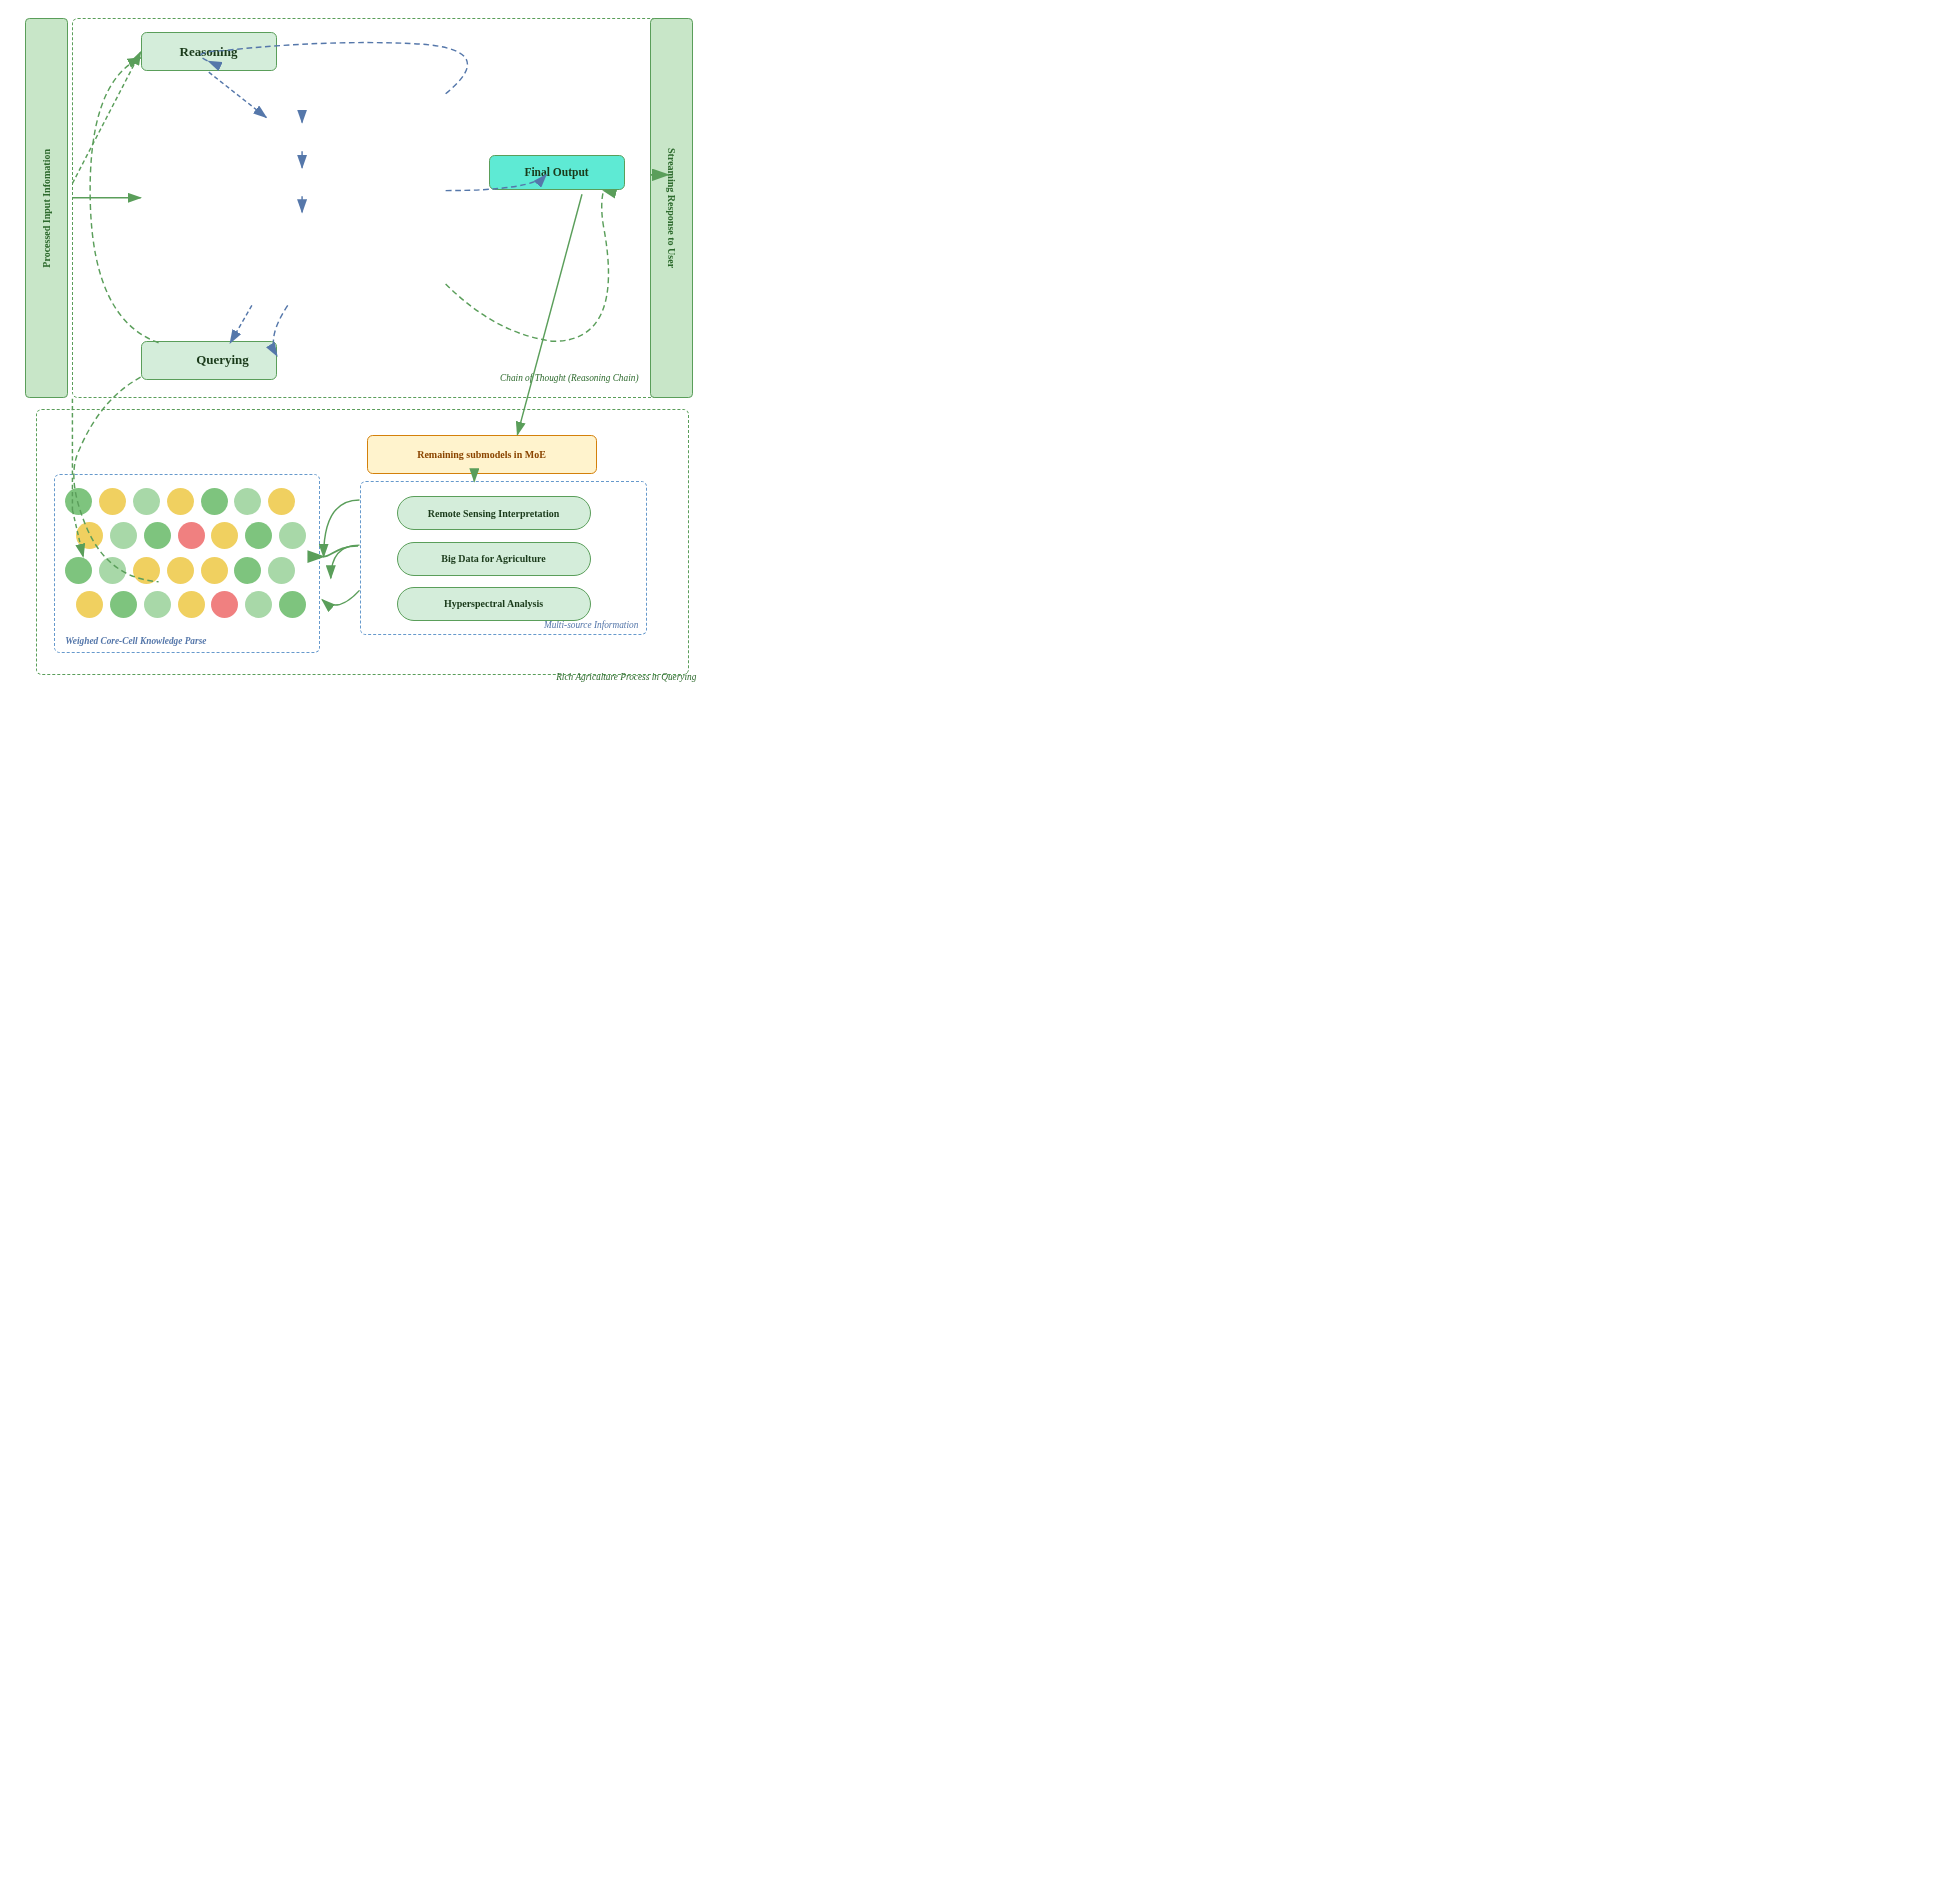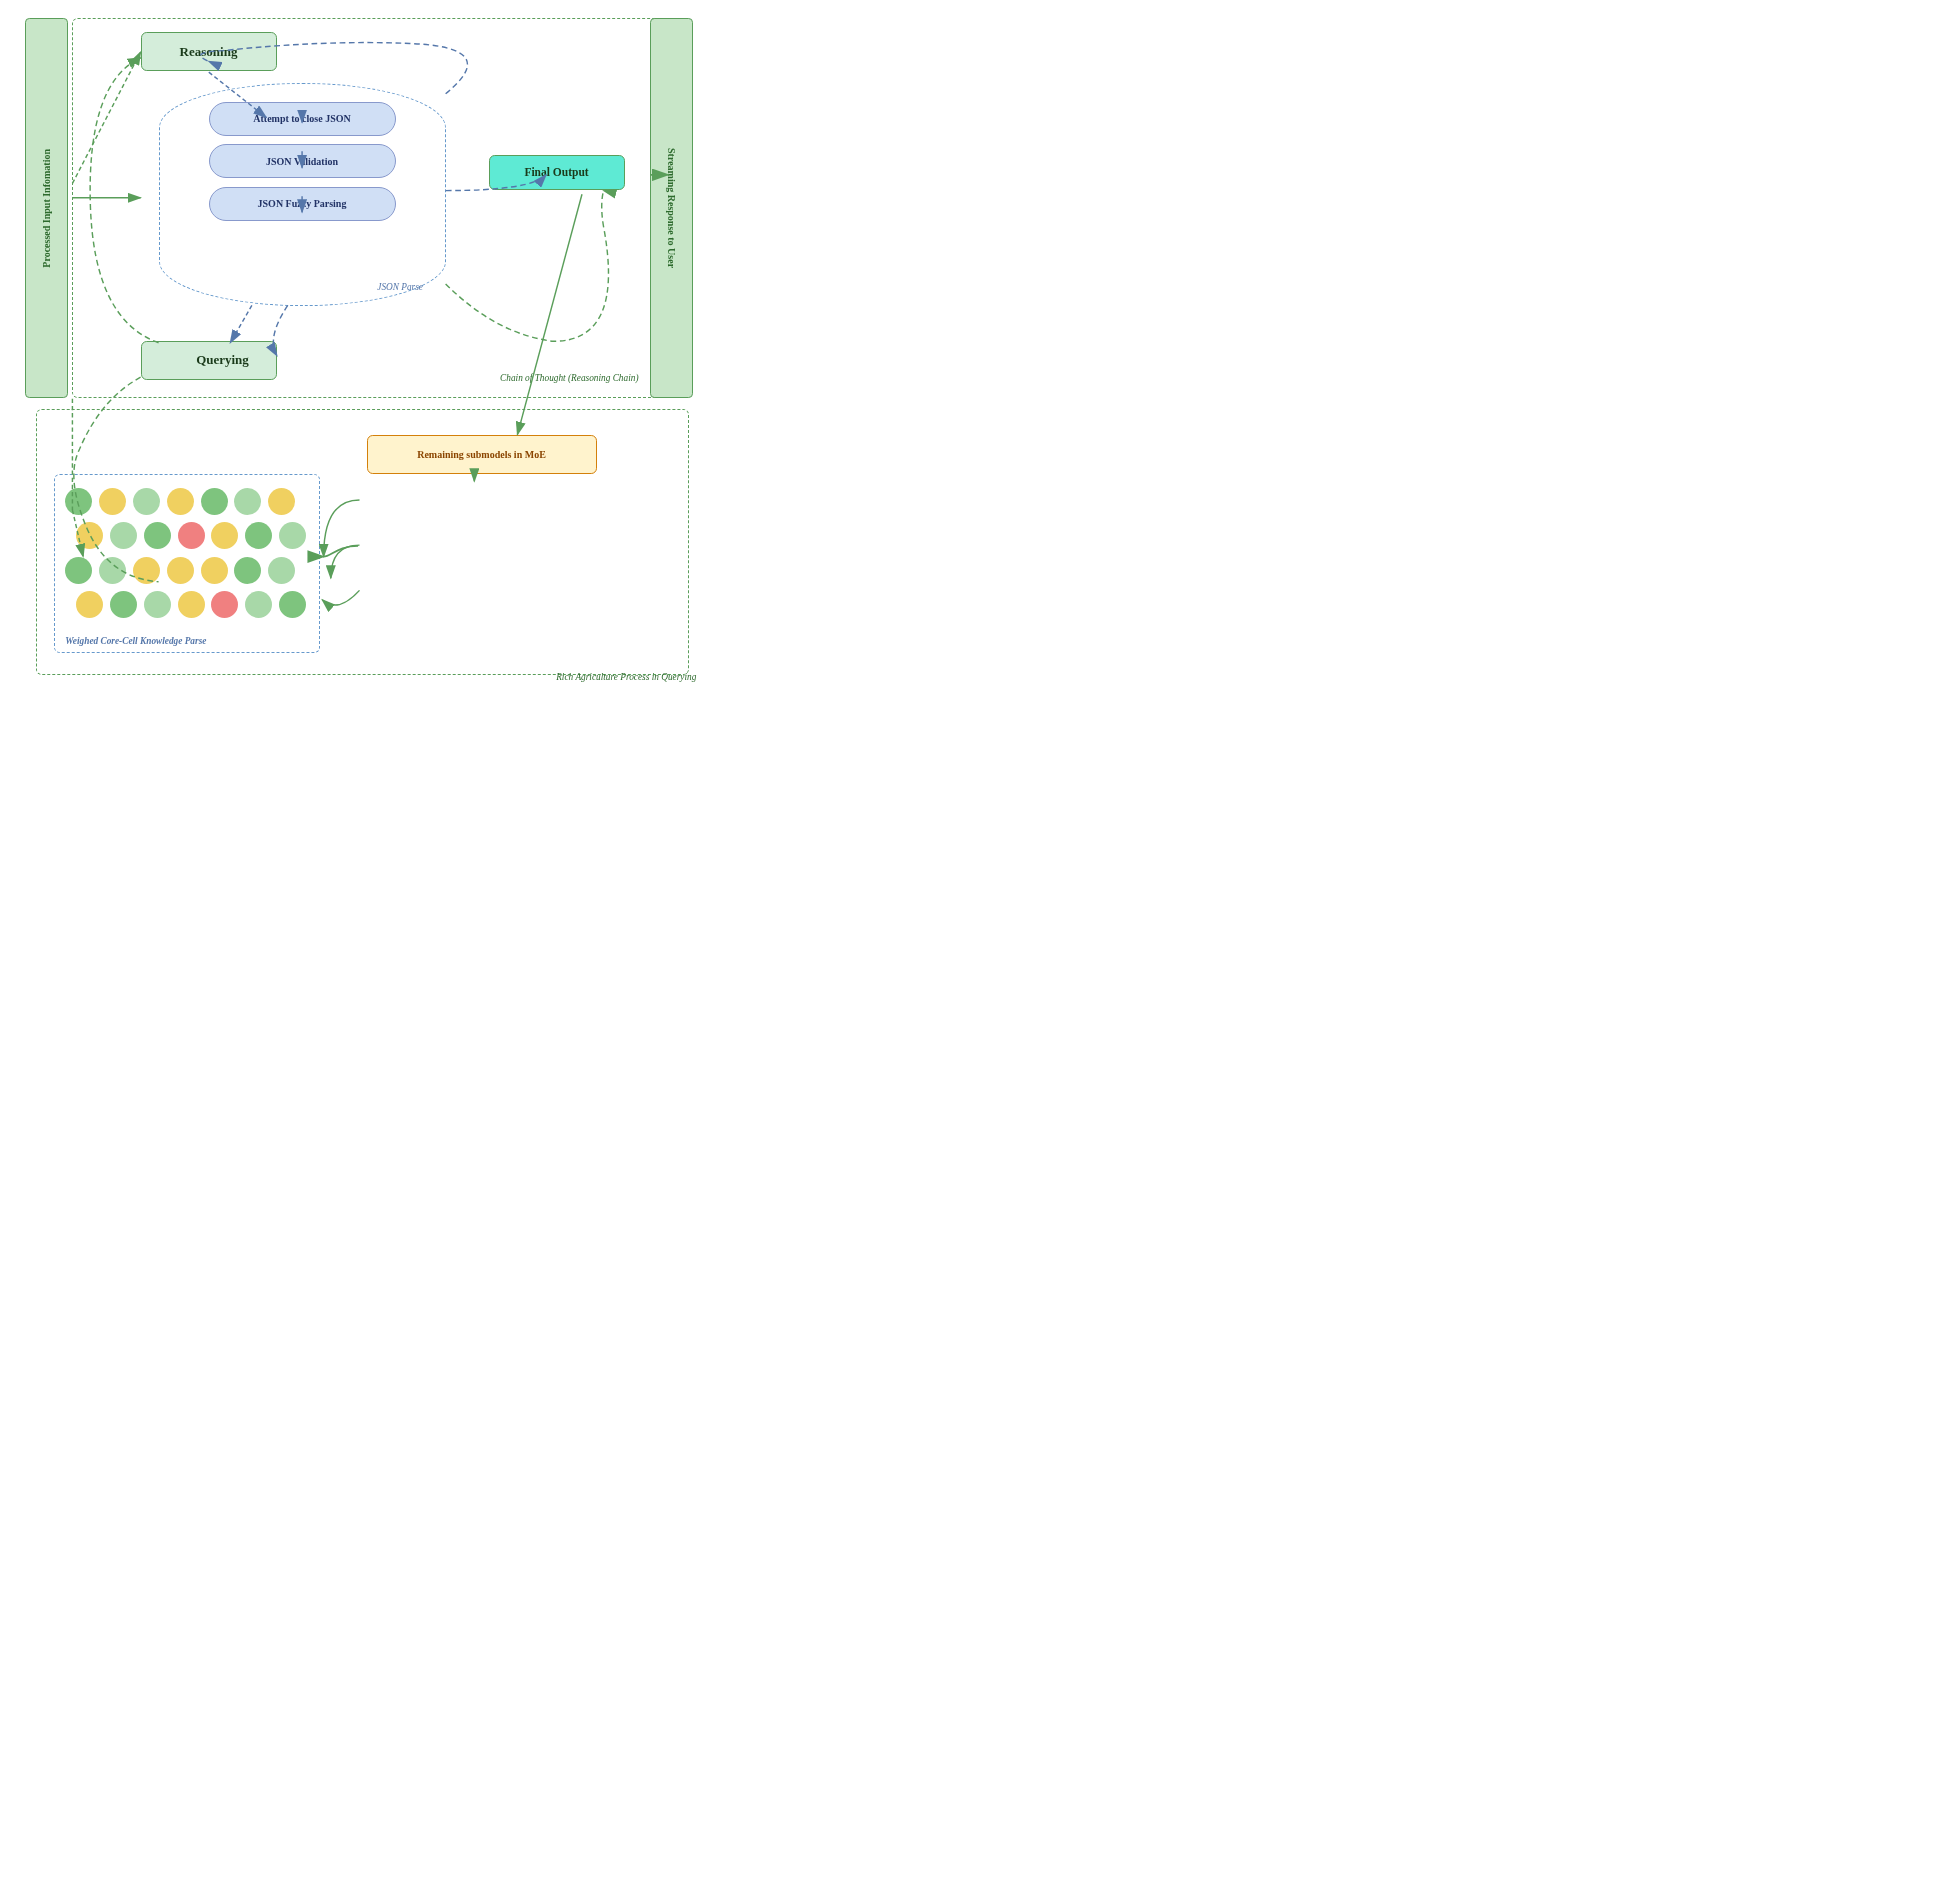--- a/index.html
+++ b/index.html
@@ -333,47 +333,47 @@
   </div>
 
   <div class="right-bar">
     <span class="right-bar-text">Streaming Response to User</span>
   </div>
 
   <div class="reasoning-box">
     <span>Reasoning</span>
   </div>
 
-  <div class="json-parse-box">
-    <div class="json-inner-box">
-      <span>Attempt to close JSON</span>
-    </div>
-    <div class="json-inner-box">
-      <span>JSON Validation</span>
-    </div>
-    <div class="json-inner-box">
-      <span>JSON Fuzzy Parsing</span>
-    </div>
-    <span class="json-parse-label">JSON Parse</span>
-  </div>
 
   <div class="querying-box">
     <span>Querying</span>
   </div>
 
   <div class="final-output-box">
     <span>Final Output</span>
   </div>
 
   <div class="chain-label">Chain of Thought (Reasoning Chain)</div>
 
   <div class="submodels-box">
     <span>Remaining submodels in MoE</span>
   </div>
 
+  <div class="multisource-box">
+    <div class="ms-item ms-item-1">
+      <span>Remote Sensing Interpretation</span>
+    </div>
+    <div class="ms-item ms-item-2">
+      <span>Big Data for Agriculture</span>
+    </div>
+    <div class="ms-item ms-item-3">
+      <span>Hyperspectral Analysis</span>
+    </div>
+    <span class="multisource-label">Multi-source Information</span>
+  </div>
 
   <div class="knowledge-box">
 
     <div class="circles-area">
 
       <div class="circle" style="background:#7ec47e; top:5.7px; left:3.6px;"></div>
       <div class="circle" style="background:#f0d060; top:5.7px; left:37px;"></div>
       <div class="circle" style="background:#a8d8a8; top:5.7px; left:71px;"></div>
       <div class="circle" style="background:#f0d060; top:5.7px; left:105px;"></div>
       <div class="circle" style="background:#7ec47e; top:5.7px; left:139px;"></div>

